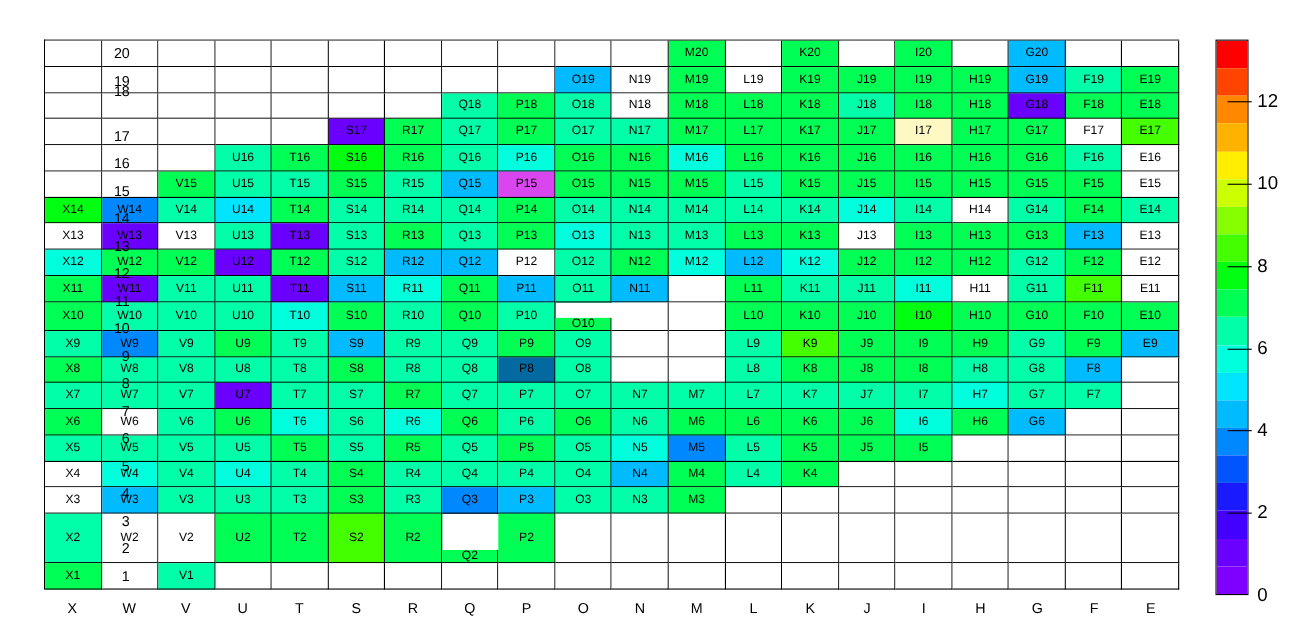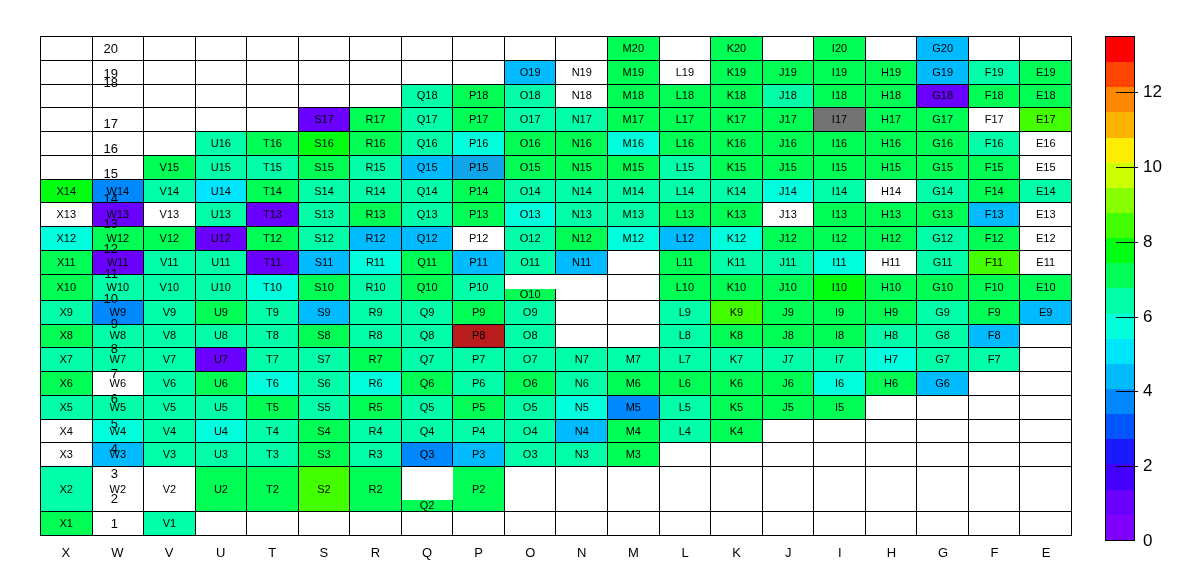--- a/index.html
+++ b/index.html
@@ -115,21 +115,21 @@
         <div class="cell" style="background: rgb(106, 0, 255);">S17</div>
         <div class="cell" style="background: rgb(0, 255, 85);">R17</div>
         <div class="cell" style="background: rgb(0, 255, 168);">Q17</div>
         <div class="cell" style="background: rgb(0, 255, 85);">P17</div>
         <div class="cell" style="background: rgb(0, 255, 168);">O17</div>
         <div class="cell" style="background: rgb(0, 255, 168);">N17</div>
         <div class="cell" style="background: rgb(0, 255, 85);">M17</div>
         <div class="cell" style="background: rgb(0, 255, 85);">L17</div>
         <div class="cell" style="background: rgb(0, 255, 85);">K17</div>
         <div class="cell" style="background: rgb(0, 255, 85);">J17</div>
-        <div class="cell" style="background: #737373;">I17</div>
+        <div class="cell" style="background: #fef9c3;">I17</div>
         <div class="cell" style="background: rgb(0, 255, 85);">H17</div>
         <div class="cell" style="background: rgb(0, 255, 85);">G17</div>
         <div class="cell">F17</div>
         <div class="cell" style="background: rgb(68, 255, 0);">E17</div>
         <div class="cell empty"></div>
         <div class="cell empty"></div>
         <div class="cell empty"></div>
         <div class="cell" style="background: rgb(0, 255, 168);">U16</div>
         <div class="cell" style="background: rgb(0, 255, 85);">T16</div>
         <div class="cell" style="background: rgb(0, 255, 17);">S16</div>
@@ -148,21 +148,21 @@
         <div class="cell" style="background: rgb(0, 255, 168);">F16</div>
         <div class="cell">E16</div>
         <div class="cell empty"></div>
         <div class="cell empty"></div>
         <div class="cell" style="background: rgb(0, 255, 85);">V15</div>
         <div class="cell" style="background: rgb(0, 255, 168);">U15</div>
         <div class="cell" style="background: rgb(0, 255, 168);">T15</div>
         <div class="cell" style="background: rgb(0, 255, 85);">S15</div>
         <div class="cell" style="background: rgb(0, 255, 168);">R15</div>
         <div class="cell" style="background: rgb(0, 187, 255);">Q15</div>
-        <div class="cell" style="background: #0ea5e9;">P15</div>
+        <div class="cell" style="background: #d946ef;">P15</div>
         <div class="cell" style="background: rgb(0, 255, 85);">O15</div>
         <div class="cell" style="background: rgb(0, 255, 85);">N15</div>
         <div class="cell" style="background: rgb(0, 255, 85);">M15</div>
         <div class="cell" style="background: rgb(0, 255, 168);">L15</div>
         <div class="cell" style="background: rgb(0, 255, 85);">K15</div>
         <div class="cell" style="background: rgb(0, 255, 85);">J15</div>
         <div class="cell" style="background: rgb(0, 255, 85);">I15</div>
         <div class="cell" style="background: rgb(0, 255, 85);">H15</div>
         <div class="cell" style="background: rgb(0, 255, 85);">G15</div>
         <div class="cell" style="background: rgb(0, 255, 85);">F15</div>
@@ -288,21 +288,21 @@
         <div class="cell" style="background: rgb(0, 255, 85);">F9</div>
         <div class="cell" style="background: rgb(0, 187, 255);">E9</div>
         <div class="cell" style="background: rgb(0, 255, 85);">X8</div>
         <div class="cell" style="background: rgb(0, 255, 168);">W8</div>
         <div class="cell" style="background: rgb(0, 255, 168);">V8</div>
         <div class="cell" style="background: rgb(0, 255, 168);">U8</div>
         <div class="cell" style="background: rgb(0, 255, 168);">T8</div>
         <div class="cell" style="background: rgb(0, 255, 85);">S8</div>
         <div class="cell" style="background: rgb(0, 255, 168);">R8</div>
         <div class="cell" style="background: rgb(0, 255, 168);">Q8</div>
-        <div class="cell" style="background: #b91c1c;">P8</div>
+        <div class="cell" style="background: #0369a1;">P8</div>
         <div class="cell" style="background: rgb(0, 255, 168);">O8</div>
         <div class="cell empty"></div>
         <div class="cell empty"></div>
         <div class="cell" style="background: rgb(0, 255, 168);">L8</div>
         <div class="cell" style="background: rgb(0, 255, 85);">K8</div>
         <div class="cell" style="background: rgb(0, 255, 85);">J8</div>
         <div class="cell" style="background: rgb(0, 255, 85);">I8</div>
         <div class="cell" style="background: rgb(0, 255, 168);">H8</div>
         <div class="cell" style="background: rgb(0, 255, 168);">G8</div>
         <div class="cell" style="background: rgb(0, 187, 255);">F8</div>

